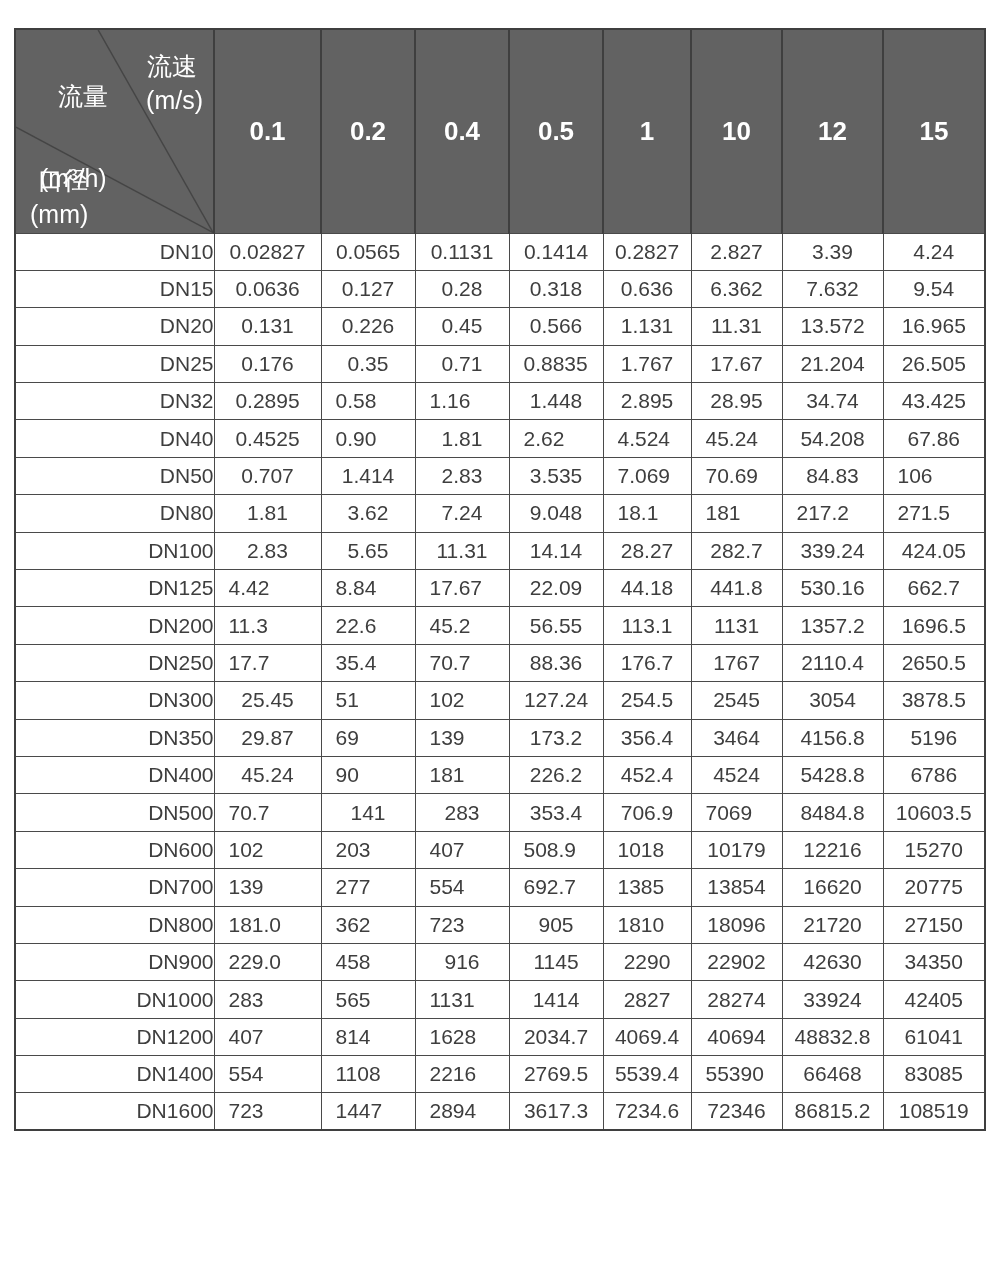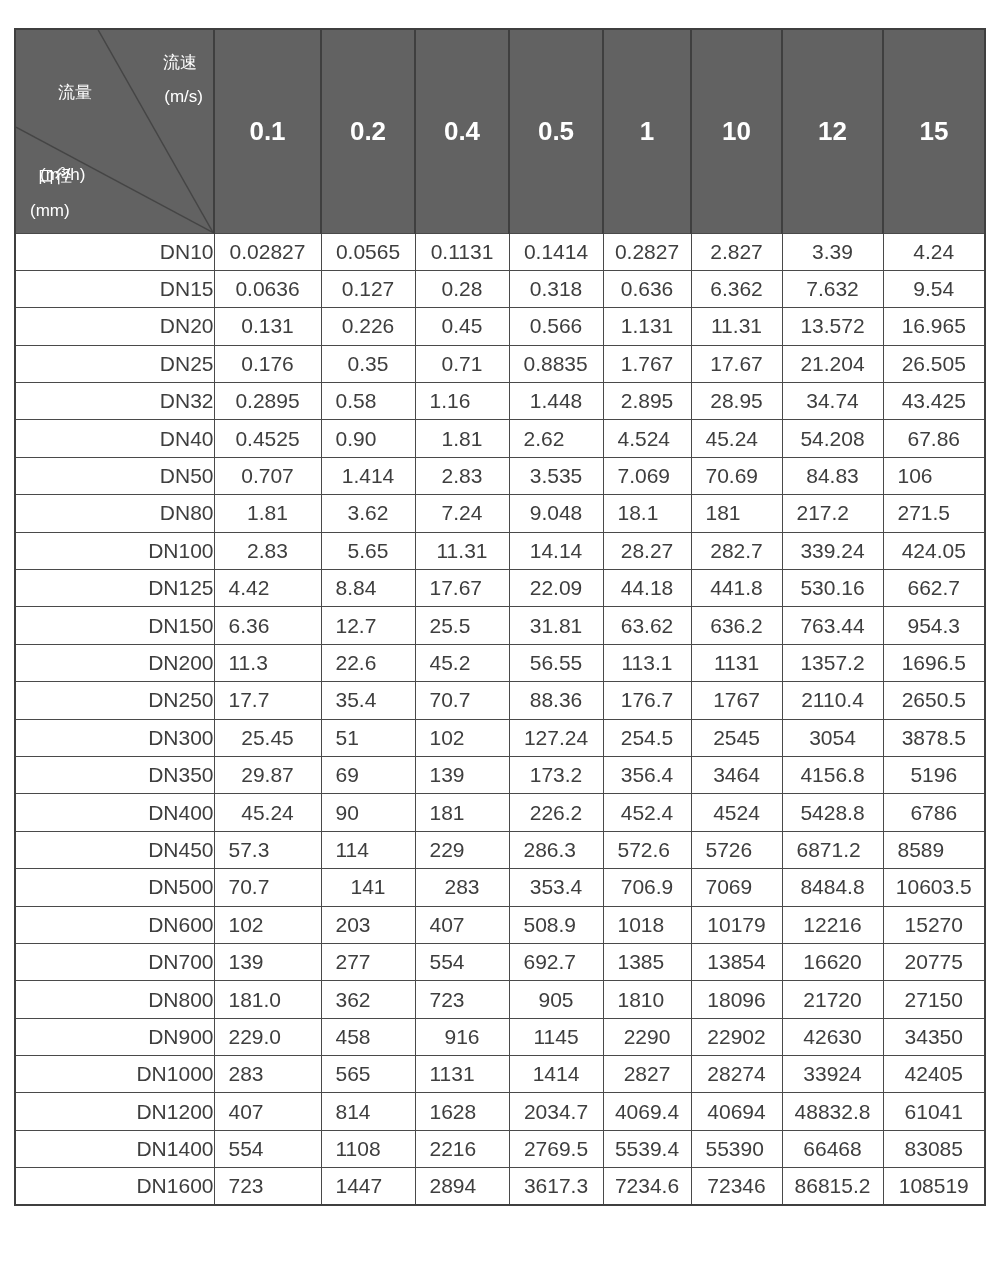--- a/index.html
+++ b/index.html
@@ -39,21 +39,21 @@
   }
   thead th.corner{
     border-left:none;
     position:relative;
     font-weight:400;
   }
   thead th.corner svg{position:absolute;left:0;top:0;width:100%;height:100%;display:block;}
   .corner span{
     position:absolute;
     color:var(--header-text);
-    font-size:17px;
+    font-size:25px;
     font-weight:400;
     white-space:nowrap;
     line-height:1;
   }
   .c-vel   {top:24px;  right:16px;}
   .c-velu  {top:58px;  right:10px; font-size:24px;}
   .c-flow  {top:54px;  left:42px;}
   .c-flowu {top:88px;  left:24px;  font-size:24px;margin-top:48px;}
   .c-dia   {top:138px; left:22px;}
   .c-diau  {top:172px; left:14px;  font-size:24px;}
@@ -220,31 +220,20 @@
             <td class="l">4.42</td>
             <td class="l">8.84</td>
             <td class="l">17.67</td>
             <td class="c">22.09</td>
             <td class="c">44.18</td>
             <td class="c">441.8</td>
             <td class="c">530.16</td>
             <td class="c">662.7</td>
           </tr>
           <tr>
-            <td class="dn">DN150</td>
-            <td class="l">6.36</td>
-            <td class="l">12.7</td>
-            <td class="l">25.5</td>
-            <td class="c">31.81</td>
-            <td class="c">63.62</td>
-            <td class="c">636.2</td>
-            <td class="c">763.44</td>
-            <td class="c">954.3</td>
-          </tr>
-          <tr>
             <td class="dn">DN200</td>
             <td class="l">11.3</td>
             <td class="l">22.6</td>
             <td class="l">45.2</td>
             <td class="c">56.55</td>
             <td class="c">113.1</td>
             <td class="c">1131</td>
             <td class="c">1357.2</td>
             <td class="c">1696.5</td>
           </tr>
@@ -286,31 +275,20 @@
             <td class="c">45.24</td>
             <td class="l">90</td>
             <td class="l">181</td>
             <td class="c">226.2</td>
             <td class="c">452.4</td>
             <td class="c">4524</td>
             <td class="c">5428.8</td>
             <td class="c">6786</td>
           </tr>
           <tr>
-            <td class="dn">DN450</td>
-            <td class="l">57.3</td>
-            <td class="l">114</td>
-            <td class="l">229</td>
-            <td class="l">286.3</td>
-            <td class="l">572.6</td>
-            <td class="l">5726</td>
-            <td class="l">6871.2</td>
-            <td class="l">8589</td>
-          </tr>
-          <tr>
             <td class="dn">DN500</td>
             <td class="l">70.7</td>
             <td class="c">141</td>
             <td class="c">283</td>
             <td class="c">353.4</td>
             <td class="c">706.9</td>
             <td class="l">7069</td>
             <td class="c">8484.8</td>
             <td class="c">10603.5</td>
           </tr>

